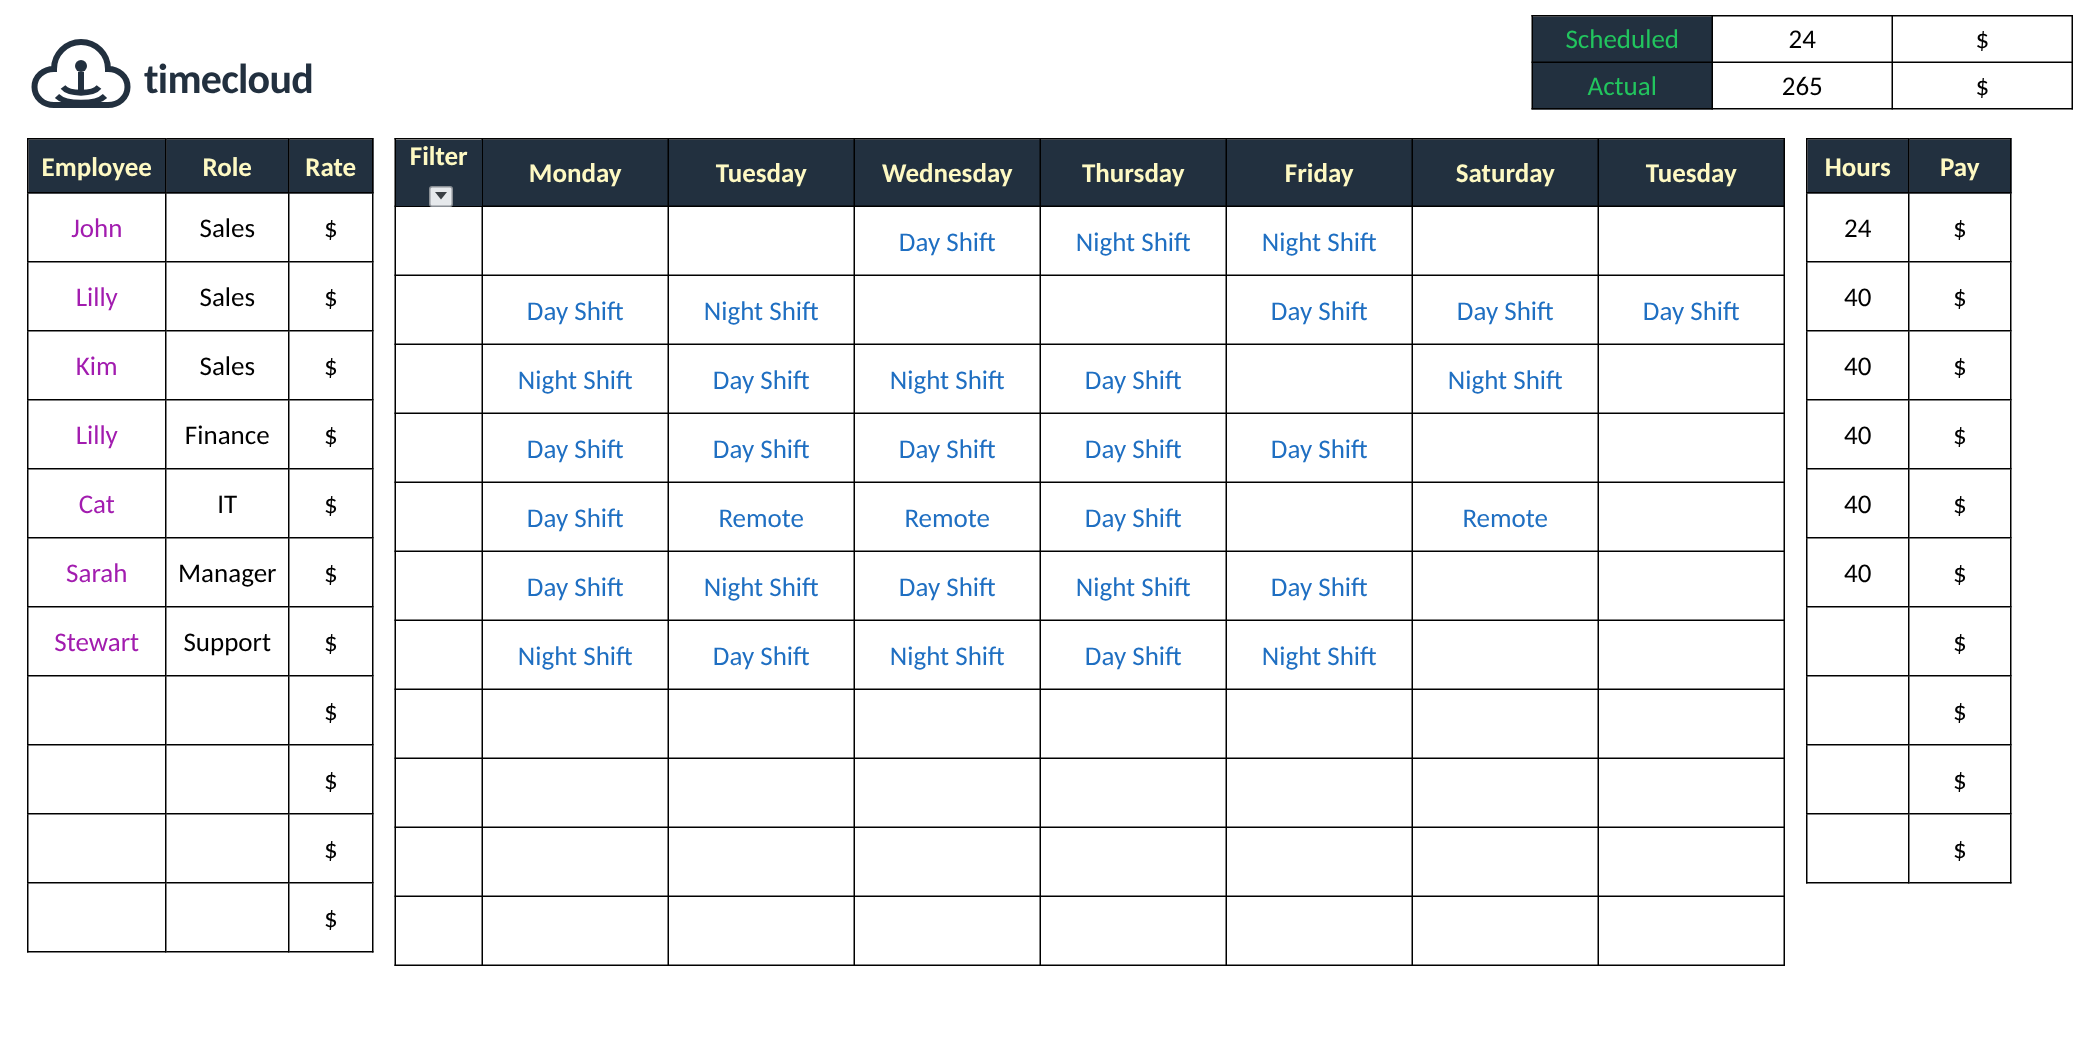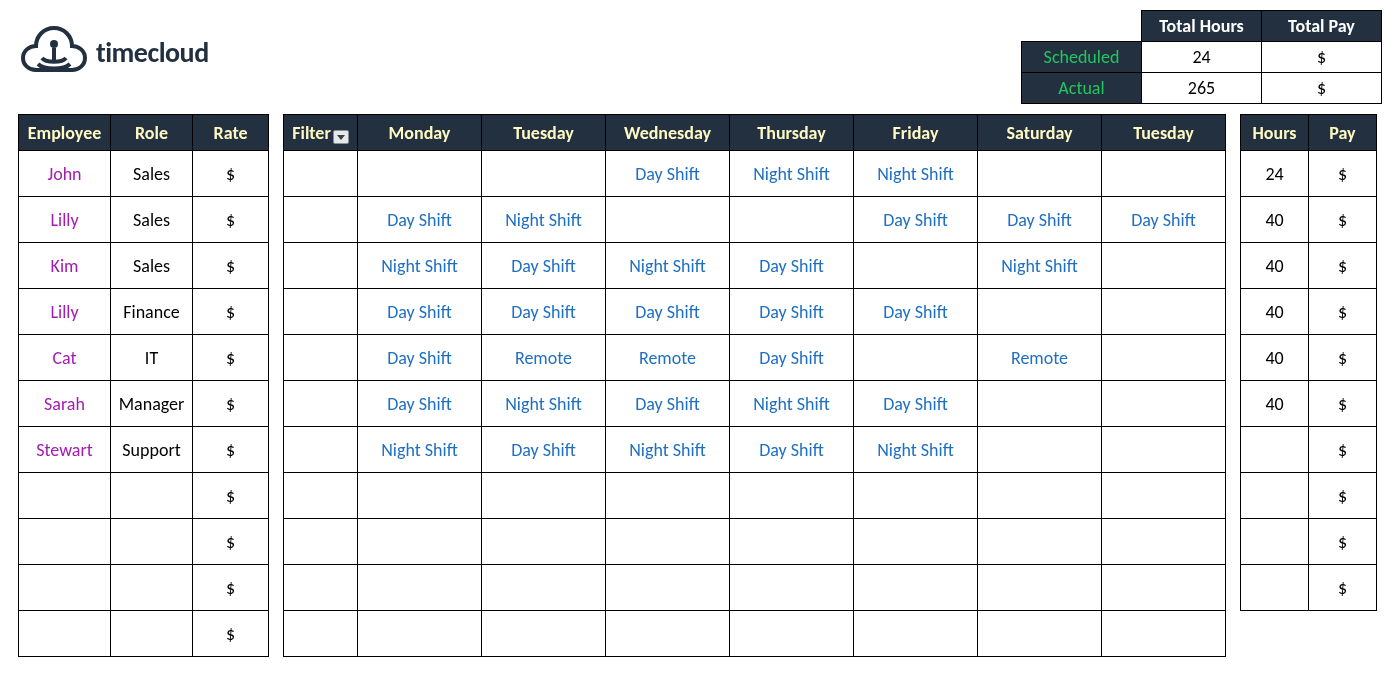--- a/index.html
+++ b/index.html
@@ -72,23 +72,23 @@
     padding: 0 6px;
   }
   table.grid th {
     background: #22303f;
     color: #fef9c3;
     font-weight: 600;
     height: 36px;
   }
   .emp-table th:nth-child(1), .emp-table td:nth-child(1) { width: 92px; }
   .emp-table th:nth-child(2), .emp-table td:nth-child(2) { width: 82px; }
-  .emp-table th:nth-child(3), .emp-table td:nth-child(3) { width: 76px; }
-
-  .sched-table th:nth-child(1), .sched-table td:nth-child(1) { width: 74px; }
+  .emp-table th:nth-child(3), .emp-table td:nth-child(3) { width: 56px; }
+
+  .sched-table th:nth-child(1), .sched-table td:nth-child(1) { width: 58px; }
   .sched-table th, .sched-table td { width: 124px; }
   .sched-table th:nth-child(1) { position: relative; }
 
   .totals-table th, .totals-table td { width: 68px; }
 
   .link { color: #a21caf; }
   .shift { color: #1f6fc2; }
 
   .filter-arrow {
     display: inline-flex;
@@ -120,25 +120,20 @@
       <circle cx="36" cy="22" r="4" fill="#22303f"></circle>
       <line x1="36" y1="26" x2="36" y2="38" stroke="#22303f" stroke-width="4"></line>
       <path d="M24 36c4 5 20 5 24 0" stroke="#22303f" stroke-width="4" fill="none"></path>
       <path d="M20 42c6 6 26 6 32 0" stroke="#22303f" stroke-width="4" fill="none"></path>
     </svg>
     <span class="logo-text">timecloud</span>
   </div>
 
   <table class="summary">
     <tbody>
-        <tr>
-      <td class="blank-cell"></td>
-      <th>Total Hours</th>
-      <th>Total Pay</th>
-    </tr>
     <tr>
       <td class="row-label">Scheduled</td>
       <td>24</td>
       <td>$</td>
     </tr>
     <tr>
       <td class="row-label">Actual</td>
       <td>265</td>
       <td>$</td>
     </tr>

